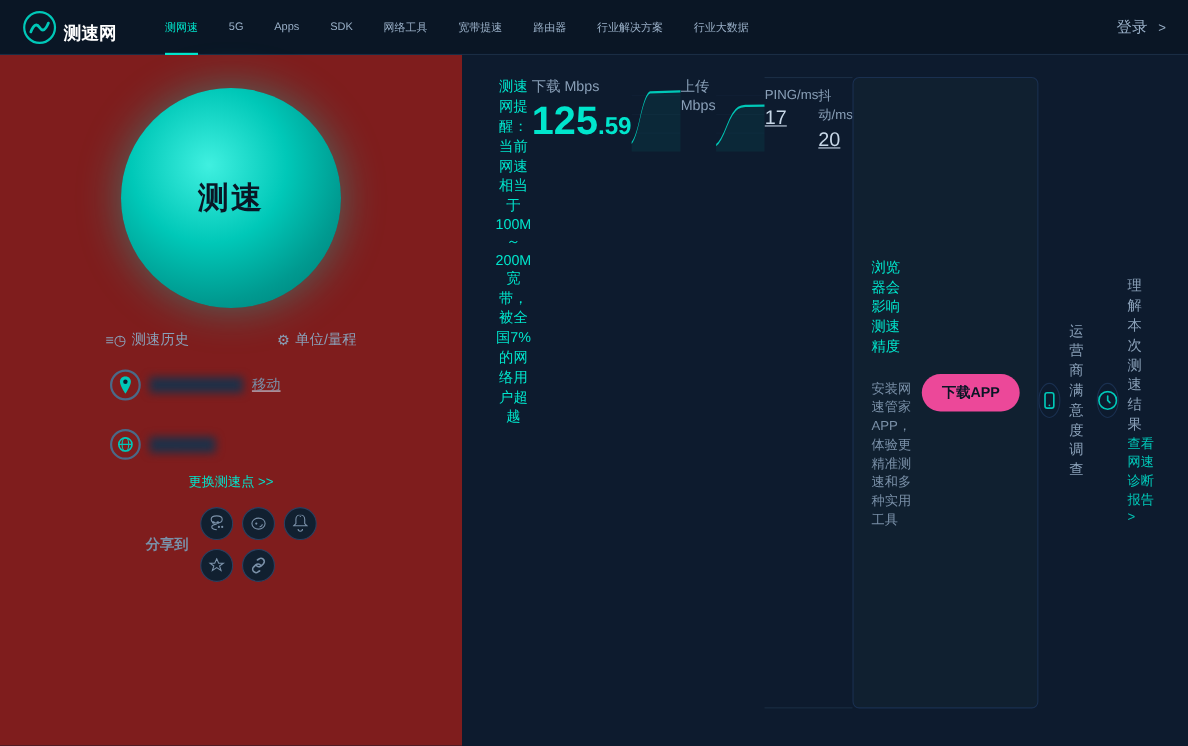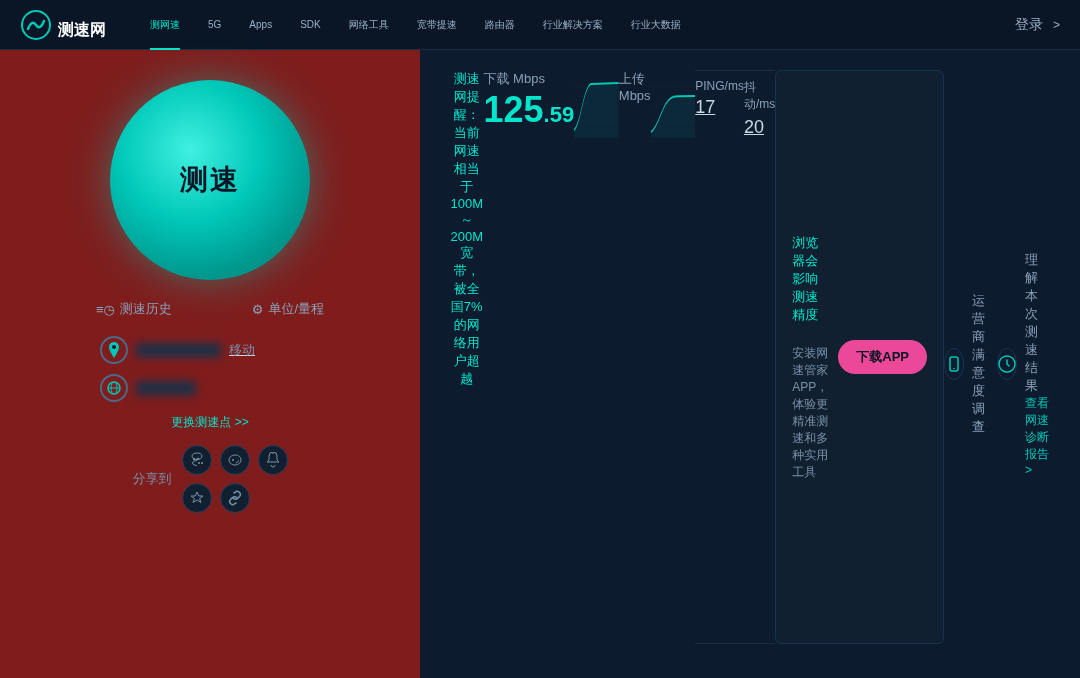--- a/index.html
+++ b/index.html
@@ -134,21 +134,21 @@
       gap: 5px;
       font-size: 13px;
       color: #8aa0b8;
       cursor: pointer;
     }
 
     
     .location-items {
       display: flex;
       flex-direction: column;
-      gap: 10px;
+      gap: 26px;
       margin-bottom: 12px;
       width: 220px;
       text-decoration: underline;
     }
     .location-item {
       display: flex;
       align-items: center;
       gap: 8px;
       font-size: 13px;
       color: #7a90a8;
@@ -178,20 +178,21 @@
       cursor: pointer;
       text-align: center;
       margin-bottom: 14px;
     }
 
     
     .share-row {
       display: flex;
       align-items: center;
       gap: 10px;
+      font-weight: bold;
     }
     .share-label {
       font-size: 13px;
       color: #7a90a8;
     }
     .share-icons-row {
       display: flex;
       gap: 8px;
       flex-direction: column;
     }

